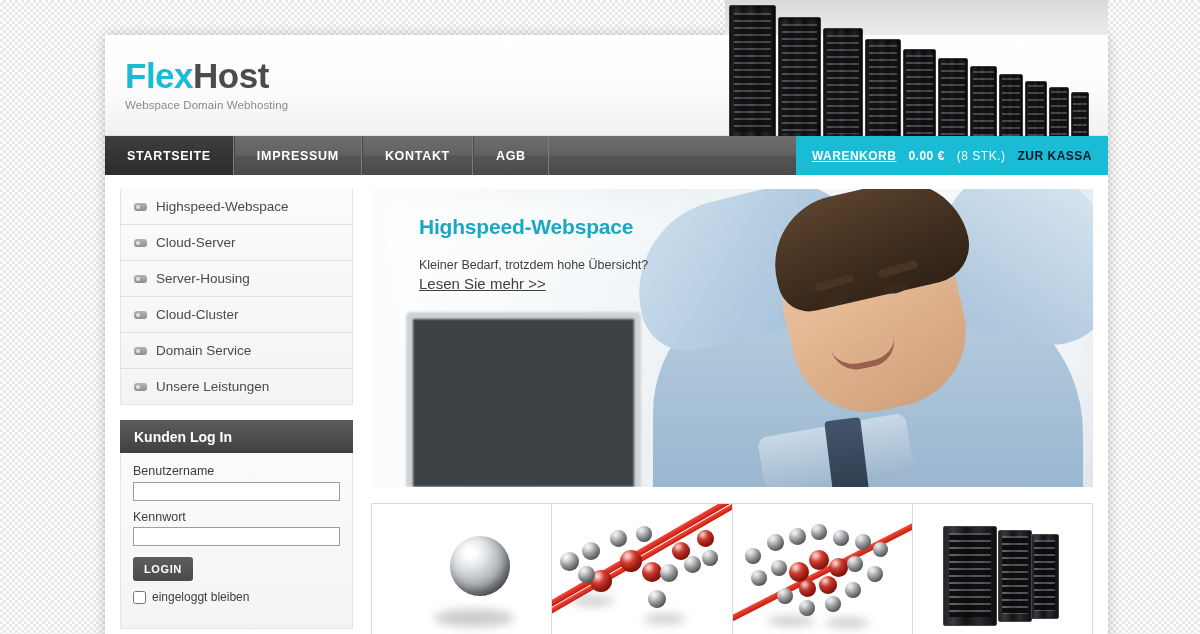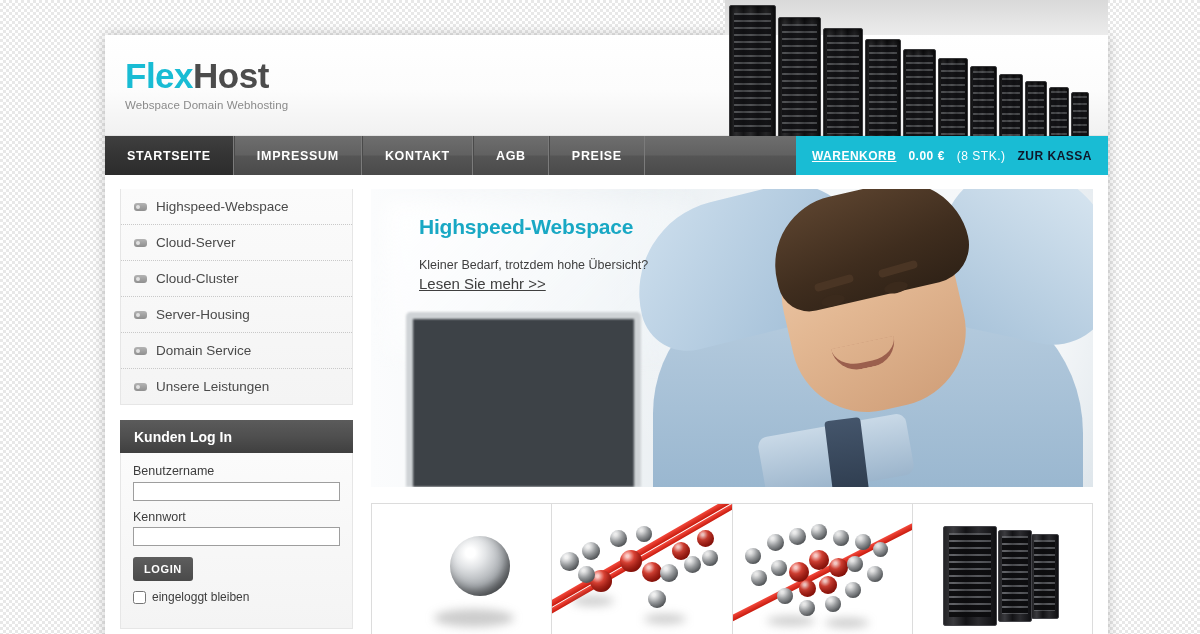--- a/index.html
+++ b/index.html
@@ -490,21 +490,20 @@
       <div class="rack" style="left:324px;width:20px; height:58px;"></div>
       <div class="rack" style="left:346px;width:18px; height:53px;"></div>
     </div>
   </div>
 
   <div class="navbar">
     <a class="nav-item active">STARTSEITE</a>
     <a class="nav-item">IMPRESSUM</a>
     <a class="nav-item">KONTAKT</a>
     <a class="nav-item">AGB</a>
-    <a class="nav-item">PREISE</a>
     <div class="nav-spacer"></div>
     <div class="cart">
       <span class="cart-link">WARENKORB</span>
       <span class="cart-total">0.00 €</span>
       <span class="cart-qty">(8 STK.)</span>
       <span class="cart-checkout">ZUR KASSA</span>
     </div>
   </div>
 
   <div class="content">
@@ -517,25 +516,25 @@
             <li class="side-item">
               <span class="bullet"></span>
               <span>Highspeed-Webspace</span>
             </li>
             <li class="side-item">
               <span class="bullet"></span>
               <span>Cloud-Server</span>
             </li>
             <li class="side-item">
               <span class="bullet"></span>
-              <span>Cloud-Cluster</span>
+              <span>Server-Housing</span>
             </li>
             <li class="side-item">
               <span class="bullet"></span>
-              <span>Server-Housing</span>
+              <span>Cloud-Cluster</span>
             </li>
             <li class="side-item">
               <span class="bullet"></span>
               <span>Domain Service</span>
             </li>
             <li class="side-item">
               <span class="bullet"></span>
               <span>Unsere Leistungen</span>
             </li>
           </ul>

